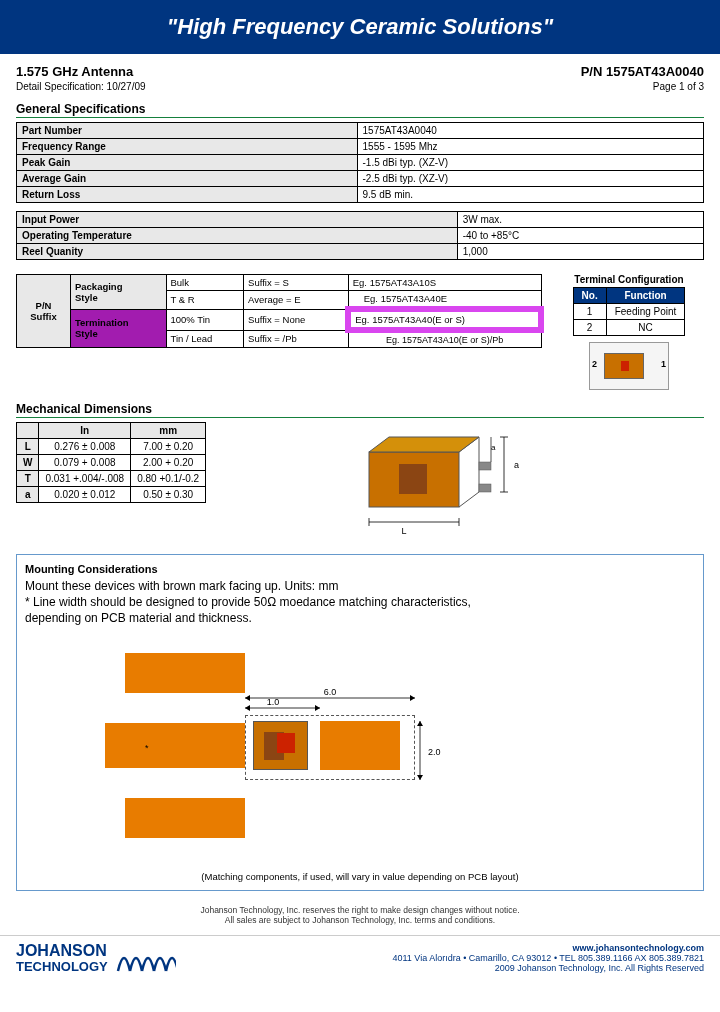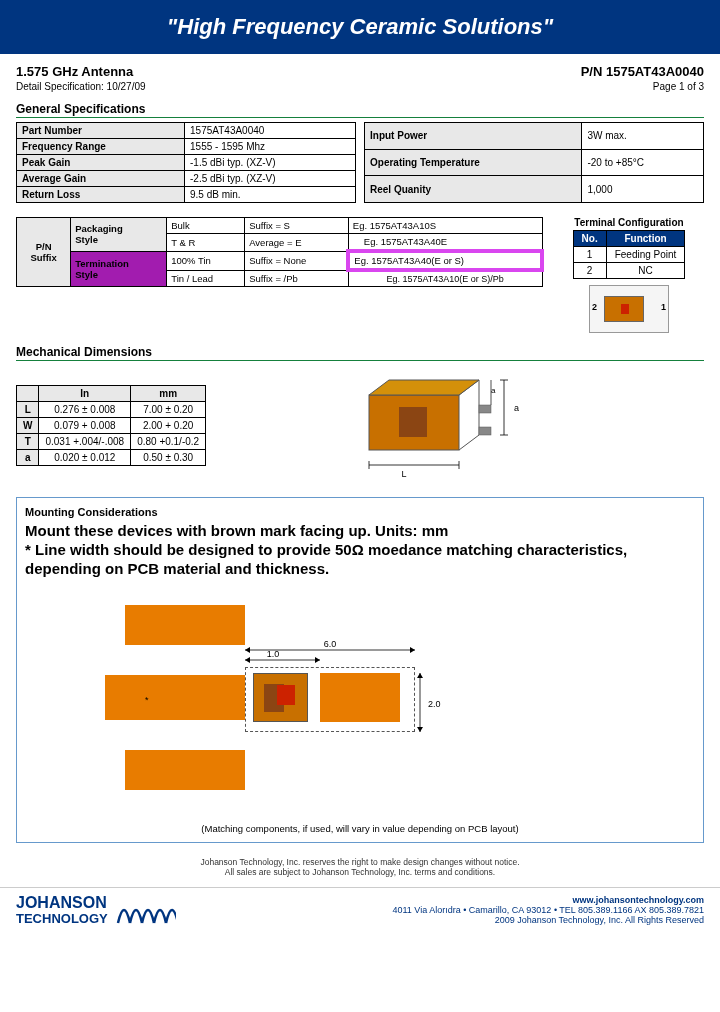--- a/index.html
+++ b/index.html
@@ -40,20 +40,21 @@
     .section-title {
       font-size: 12px;
       font-weight: bold;
       border-bottom: 1px solid #15803d;
       margin-bottom: 4px;
       padding-bottom: 1px;
     }
     .specs-container {
       display: flex;
       gap: 8px;
+      flex-direction: column;
     }
     .specs-table {
       border-collapse: collapse;
       flex: 1;
     }
     .specs-table td {
       border: 1px solid #000;
       padding: 2px 5px;
       font-size: 10px;
     }
@@ -102,36 +103,35 @@
     .mech-table th {
       background: #e8e8e8;
     }
     .mech-table td:first-child {
       font-weight: bold;
       background: #e8e8e8;
     }
     .mech-row {
       display: flex;
       gap: 7px;
-      align-items: center;
+      align-items: flex-start;
     }
     .mounting-section {
       margin: 8px 16px;
       border: 1px solid #6699cc;
       padding: 8px;
     }
     .mounting-title {
       font-weight: bold;
       font-size: 11px;
       margin-bottom: 4px;
     }
     .mounting-text {
-      font-size: 15px;
+      font-size: 12px;
       margin-bottom: 2px;
-      font-weight: bold;
     }
     .footer-legal {
       text-align: center;
       font-size: 8.5px;
       padding: 6px 16px;
       color: #333;
     }
     .footer-logo-bar {
       display: flex;
       justify-content: space-between;
@@ -204,21 +204,21 @@
     </tbody>
       </table>
     <table class="specs-table">
       <tbody>
           <tr>
         <td>Input Power</td>
         <td>3W max.</td>
       </tr>
       <tr>
         <td>Operating Temperature</td>
-        <td>-20 to +85°C</td>
+        <td>-40 to +85°C</td>
       </tr>
       <tr>
         <td>Reel Quanity</td>
         <td>1,000</td>
       </tr>
     </tbody>
       </table>
   </div>
 </div>
 
@@ -236,21 +236,21 @@
       </tr>
       <tr>
         <td style="border:1px solid #000; padding:2px 4px;">T &amp; R</td>
         <td style="border:1px solid #000; padding:2px 4px;">Average = E</td>
         <td style="border:1px solid #000; padding:2px 15px;">Eg. 1575AT43A40E</td>
       </tr>
       <tr>
         <td rowspan="2" style="font-weight:bold; background:#a21caf; border:1px solid #000; padding:2px 4px; white-space:nowrap;">Termination<br>Style</td>
         <td style="border:1px solid #000; padding:2px 4px;margin-left:24px;">100% Tin</td>
         <td style="border:1px solid #000; padding:2px 4px;">Suffix = None</td>
-        <td style="border:4px solid #d946ef; padding:2px 4px;">Eg. 1575AT43A40(E or S)</td>
+        <td style="border:6px solid #d946ef; padding:2px 4px;">Eg. 1575AT43A40(E or S)</td>
       </tr>
       <tr>
         <td style="border:1px solid #000; padding:2px 4px;">Tin / Lead</td>
         <td style="border:1px solid #000; padding:2px 4px;">Suffix = /Pb</td>
         <td style="border:1px solid #000; padding:2px 4px; font-size:9px;text-align:center;">Eg. 1575AT43A10(E or S)/Pb</td>
       </tr>
     </tbody>
       </table>
   </div>
 

